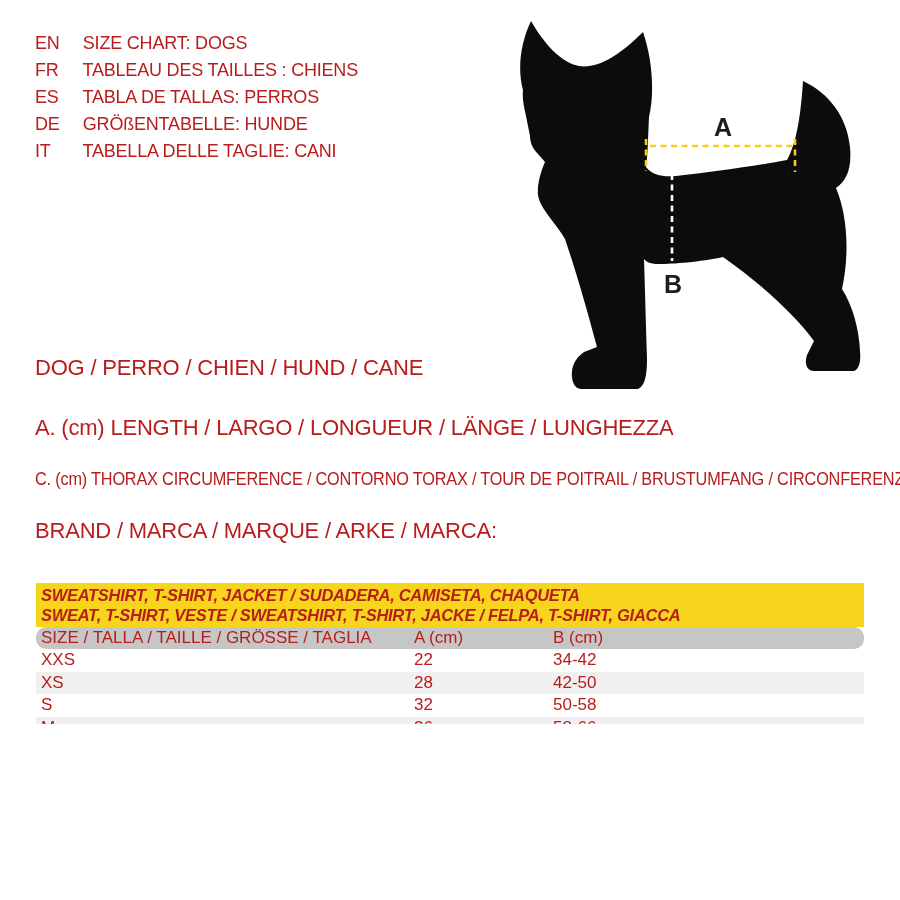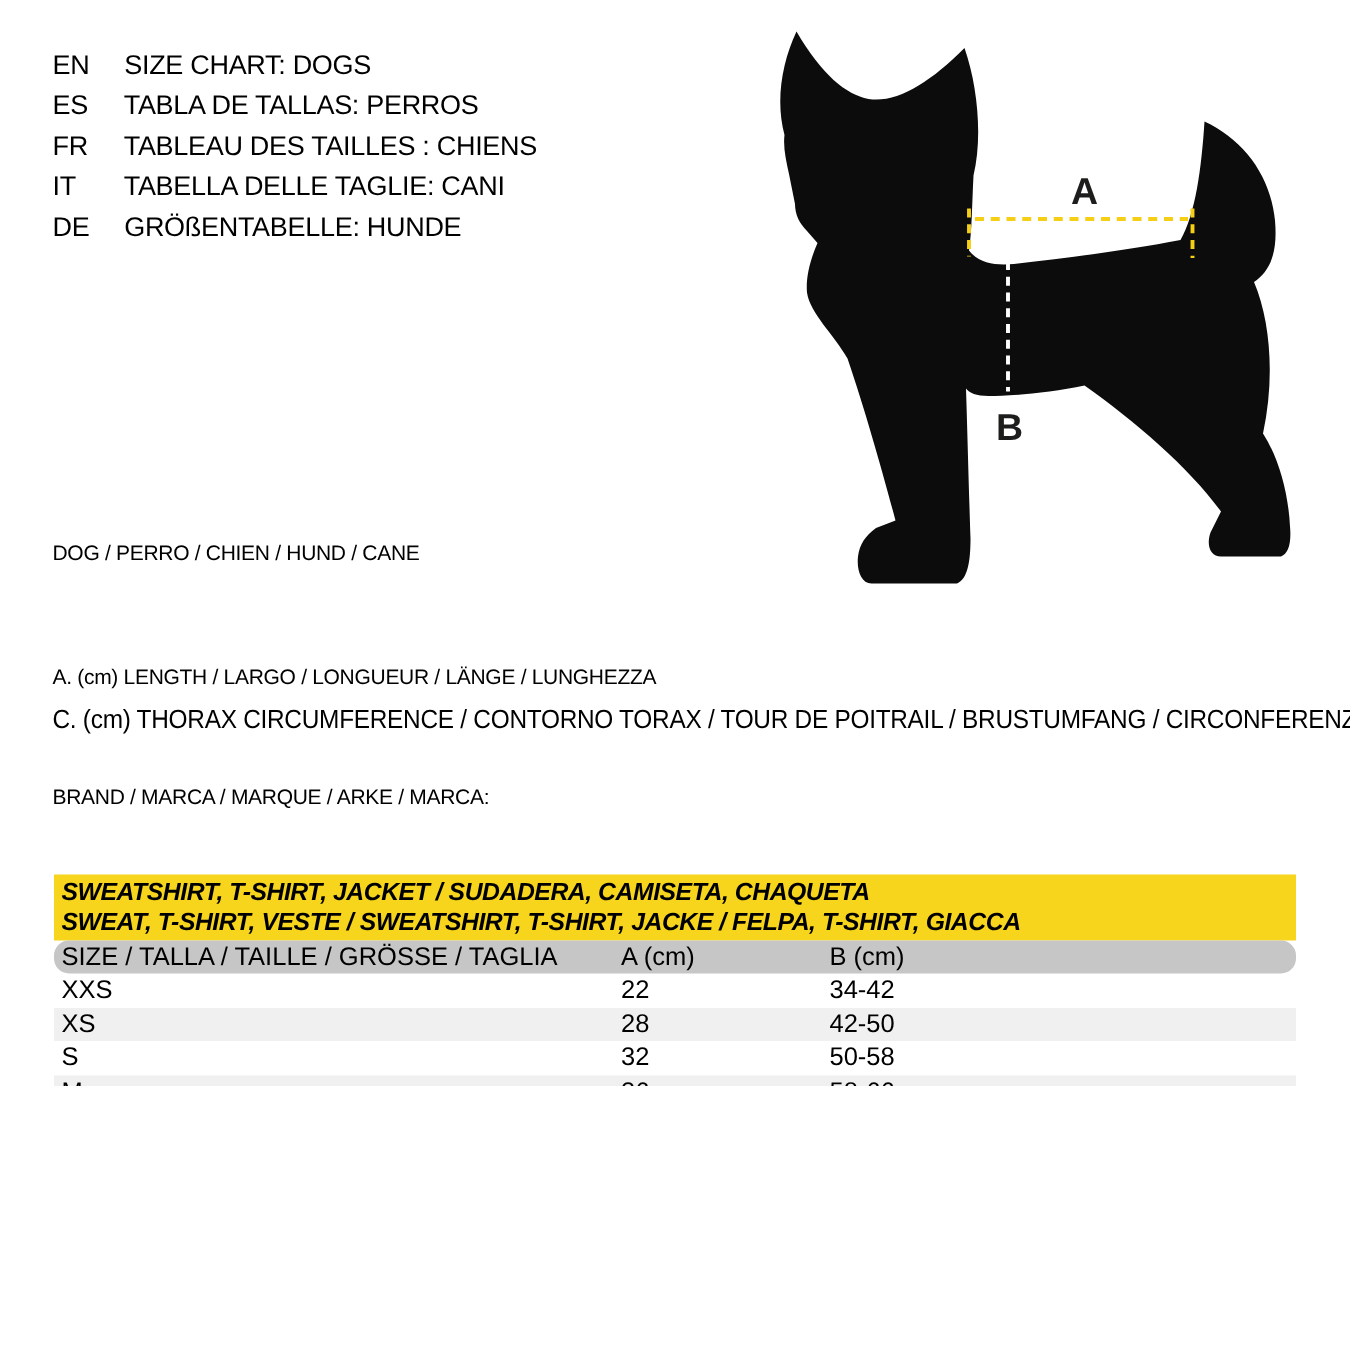--- a/index.html
+++ b/index.html
@@ -1,29 +1,29 @@
 <!DOCTYPE html>
 <html><head>
 <meta charset="utf-8">
 <style>
   html,body{margin:0;padding:0;background:#ffffff;}
   .canvas{
     position:relative;width:900px;height:724px;background:#ffffff;overflow:hidden;
-    font-family:"Liberation Sans",sans-serif;color:#000000;
+    font-family:"Liberation Sans",sans-serif;color:#b91c1c;
   }
   
   .lang-list{position:absolute;left:35px;top:30px;}
   .lang-row{height:27px;line-height:27px;font-size:18px;letter-spacing:-0.2px;white-space:nowrap;}
   .lang-code{display:inline-block;width:43px;}
   
   .dog-svg{position:absolute;left:0;top:0;width:900px;height:460px;}
   
-  .caption{position:absolute;left:35px;font-size:14px;letter-spacing:-0.2px;white-space:nowrap;}
+  .caption{position:absolute;left:35px;font-size:22px;letter-spacing:-0.2px;white-space:nowrap;}
   .dog-label{top:358px;height:20px;line-height:20px;}
-  .legend-a{top:441px;height:20px;line-height:20px;}
+  .legend-a{top:418px;height:20px;line-height:20px;}
   .legend-c{top:469px;height:20px;line-height:20px;font-size:17.5px;transform:scaleX(0.93);transform-origin:0 50%;}
   .brand{top:521px;height:20px;line-height:20px;}
   
   .size-table{position:absolute;left:36px;top:583px;width:828px;}
   .banner{background:#F6D51C;height:42px;padding-top:2px;}
   .banner div{font-size:16.5px;font-weight:bold;line-height:20px;padding-left:5px;letter-spacing:-0.3px;white-space:nowrap;font-style:italic;}
   .thead{position:relative;background:#C6C6C6;height:22px;line-height:22px;font-size:17px;border-radius:10px;}
   .trow{position:relative;height:22.6px;line-height:22.6px;font-size:17px;}
   .trow:nth-child(even){background:#F0F0F0;}
   .col-size{position:absolute;left:5px;top:0;white-space:nowrap;}
@@ -35,34 +35,34 @@
 <body>
 
 <div class="canvas">
 
   <div class="lang-list">
     <div class="lang-row">
       <span class="lang-code">EN</span>
       <span>SIZE CHART: DOGS</span>
     </div>
     <div class="lang-row">
+      <span class="lang-code">FR</span>
+      <span>TABLEAU DES TAILLES : CHIENS</span>
+    </div>
+    <div class="lang-row">
       <span class="lang-code">ES</span>
       <span>TABLA DE TALLAS: PERROS</span>
     </div>
     <div class="lang-row">
-      <span class="lang-code">FR</span>
-      <span>TABLEAU DES TAILLES : CHIENS</span>
+      <span class="lang-code">DE</span>
+      <span>GRÖßENTABELLE: HUNDE</span>
     </div>
     <div class="lang-row">
       <span class="lang-code">IT</span>
       <span>TABELLA DELLE TAGLIE: CANI</span>
-    </div>
-    <div class="lang-row">
-      <span class="lang-code">DE</span>
-      <span>GRÖßENTABELLE: HUNDE</span>
     </div>
   </div>
 
   <svg class="dog-svg" viewBox="0 0 900 460" xmlns="http://www.w3.org/2000/svg">
     <path fill="#0c0c0c" d="
       M 531 21
       C 548 50 564 63 579 66
       C 598 69 620 55 643 32
       C 652 58 655 92 649 117
       C 648 136 648 154 646 167

